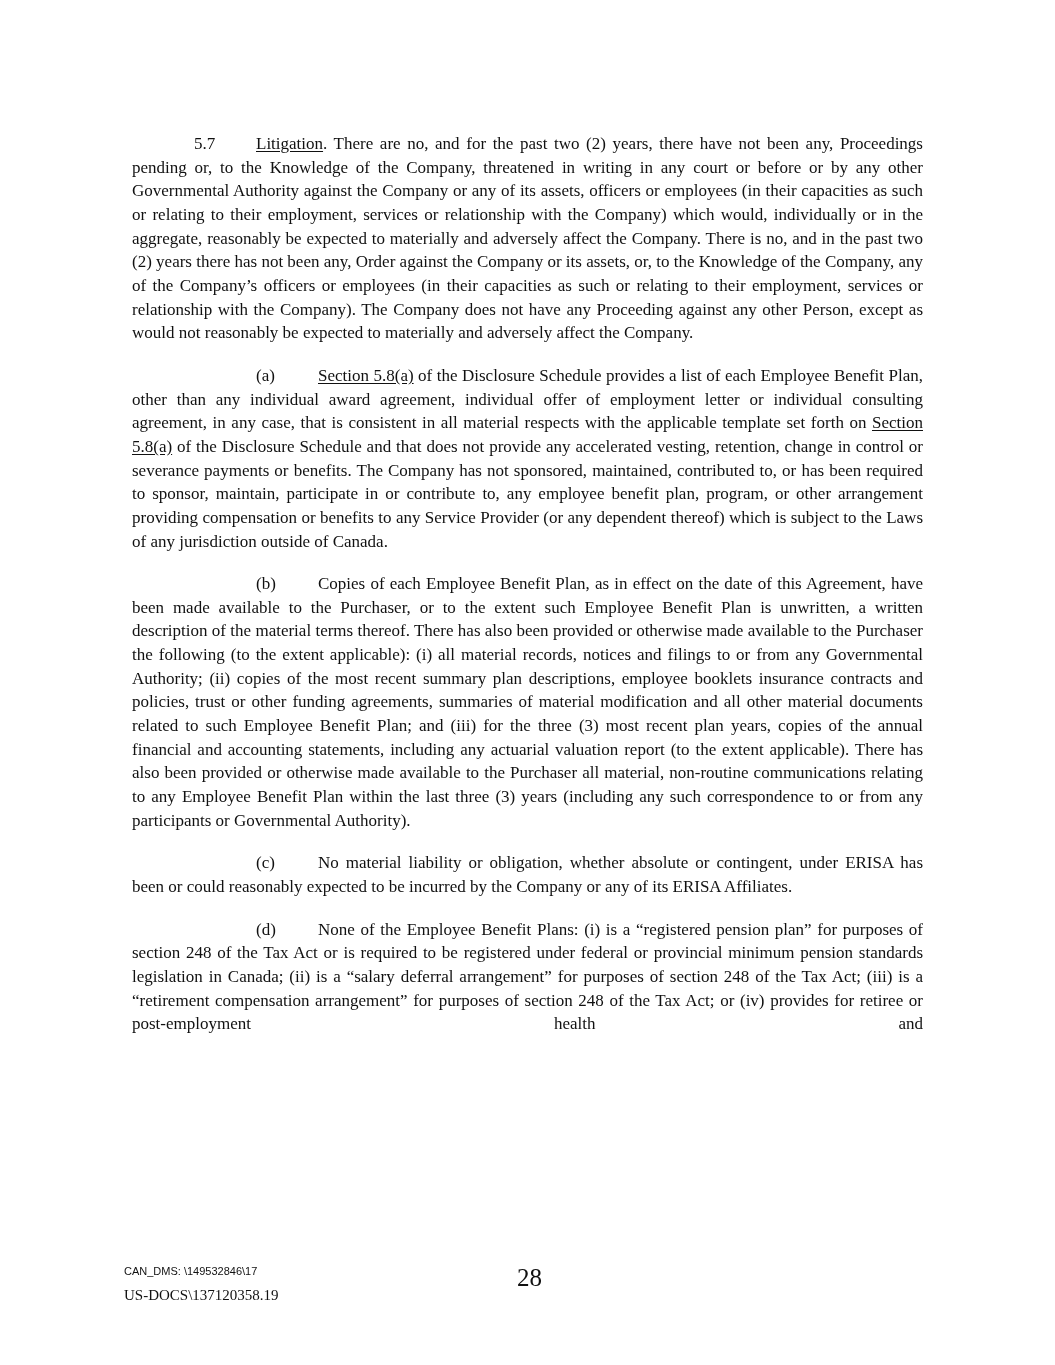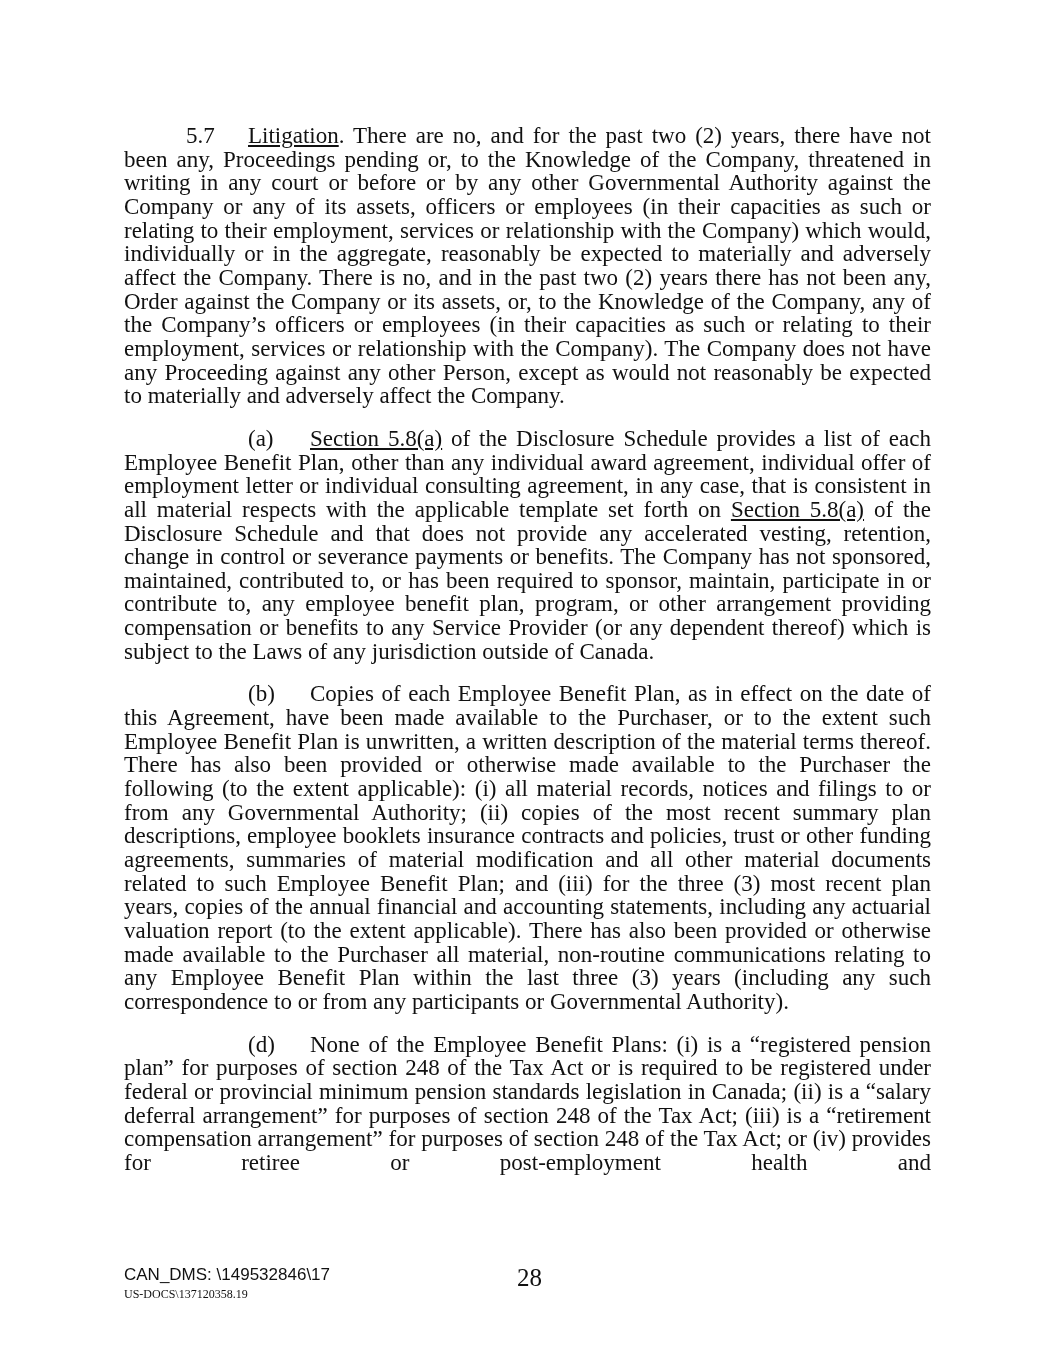--- a/index.html
+++ b/index.html
@@ -15,46 +15,46 @@
       color: #111111;
       font-family: "Liberation Serif", serif;
     }
     .page {
       position: absolute;
       left: 124px;
       top: 124px;
       width: 807px;
     }
     p {
-      margin: 0;
-      font-size: 23px;
+      margin: 8px;
+      font-size: 17px;
       line-height: 23.65px;
       text-align: justify;
       text-align-last: left;
     }
     .sec {
       margin-bottom: 19px;
     }
     .tab1 { display: inline-block; width: 62px; padding-left: 62px; }
     .tab2 { display: inline-block; width: 62px; padding-left: 124px; }
     .u { text-decoration: underline; text-underline-offset: 2px; }
     .footer-left1 {
       position: absolute;
       left: 124px;
       top: 1265px;
       font-family: "Liberation Sans", sans-serif;
-      font-size: 17px;
+      font-size: 11px;
       color: #111;
     }
     .footer-left2 {
       position: absolute;
       left: 124px;
       top: 1287px;
       font-family: "Liberation Serif", serif;
-      font-size: 12px;
+      font-size: 15px;
       color: #111;
     }
     .page-num {
       position: absolute;
       left: 517px;
       top: 1264px;
       font-family: "Liberation Serif", serif;
       font-size: 25px;
       color: #111;
     }
@@ -64,20 +64,21 @@
 
 <div class="page">
 
   <p class="sec"><span class="tab1">5.7</span><span class="u">Litigation</span><span>.</span><span>  There are no, and for the past two (2) years, there have not been any, Proceedings pending or, to the Knowledge of the Company, threatened in writing in any court or before or by any other Governmental Authority against the Company or any of its assets, officers or employees (in their capacities as such or relating to their employment, services or relationship with the Company) which would, individually or in the aggregate, reasonably be expected to materially and adversely affect the Company.  There is no, and in the past two (2) years there has not been any,  Order against the Company or its assets, or, to the Knowledge of the Company, any of the Company’s officers or employees (in their capacities as such or relating to their employment, services or relationship with the Company).  The Company does not have any Proceeding against any other Person, except as would not reasonably be expected to materially and adversely affect the Company.</span></p>
 
 
   <p class="sec"><span class="tab2">(a)</span><span class="u">Section 5.8(a)</span><span> of the Disclosure Schedule provides a list of each Employee Benefit Plan, other than any individual award agreement, individual offer of employment letter or individual consulting agreement, in any case, that is consistent in all material respects with the applicable template set forth on </span><span class="u">Section 5.8(a)</span><span> of the Disclosure Schedule and that does not provide any accelerated vesting, retention, change in control or severance payments or benefits. The Company has not sponsored, maintained, contributed to, or has been required to sponsor, maintain, participate in or contribute to, any employee benefit plan, program, or other arrangement providing compensation or benefits to any Service Provider (or any dependent thereof) which is subject to the Laws of any jurisdiction outside of Canada.</span></p>
 
   <p class="sec"><span class="tab2">(b)</span><span>Copies of each Employee Benefit Plan, as in effect on the date of this Agreement, have been made available to the Purchaser, or to the extent such Employee Benefit Plan is unwritten, a written description of the material terms thereof.  There has also been provided or otherwise made available to the Purchaser the following (to the extent applicable): (i) all material records, notices and filings to or from any Governmental Authority; (ii) copies of the most recent summary plan descriptions, employee booklets insurance contracts and policies, trust or other funding agreements, summaries of material modification and all other material documents related to such Employee Benefit Plan; and (iii) for the three (3) most recent plan years, copies of the annual financial and accounting statements, including any actuarial valuation report (to the extent applicable). There has also been provided or otherwise made available to the Purchaser all material, non-routine communications relating to any Employee Benefit Plan within the last three (3) years (including any such correspondence to or from any participants or Governmental Authority).</span></p>
 
+  <p class="sec"><span class="tab2">(c)</span><span>No material liability or obligation, whether absolute or contingent, under ERISA has been or could reasonably expected to be incurred by the Company or any of its ERISA Affiliates.</span></p>
 
   <p class="sec" style="text-align-last: justify;"><span class="tab2">(d)</span><span>None of the Employee Benefit Plans: (i) is a “registered pension plan” for purposes of section 248 of the Tax Act or is required to be registered under federal or provincial minimum pension standards legislation in Canada; (ii) is a “salary deferral arrangement” for purposes of section 248 of the Tax Act; (iii) is a “retirement compensation arrangement” for purposes of section 248 of the Tax Act; or (iv) provides for retiree or post-employment health and</span></p>
 
 </div>
 
 <div class="footer-left1">CAN_DMS: \149532846\17</div>
 <div class="footer-left2">US-DOCS\137120358.19</div>
 <div class="page-num">28</div>
 
 </body></html>

